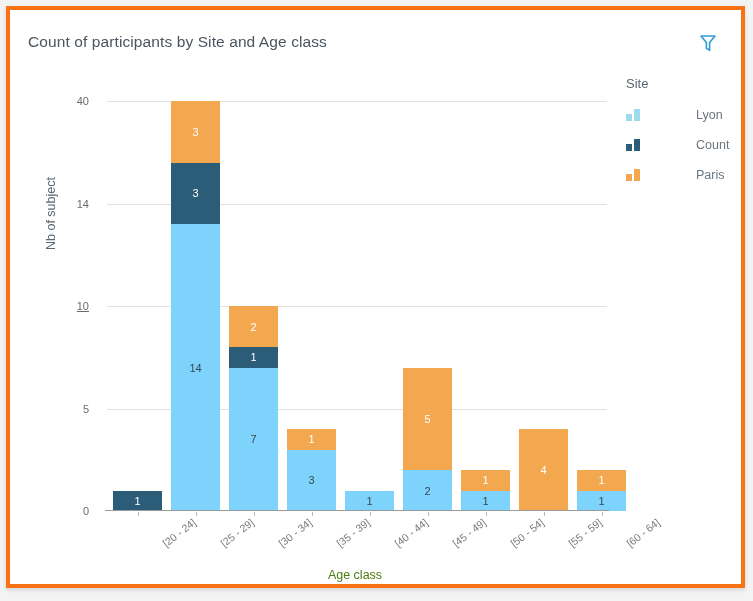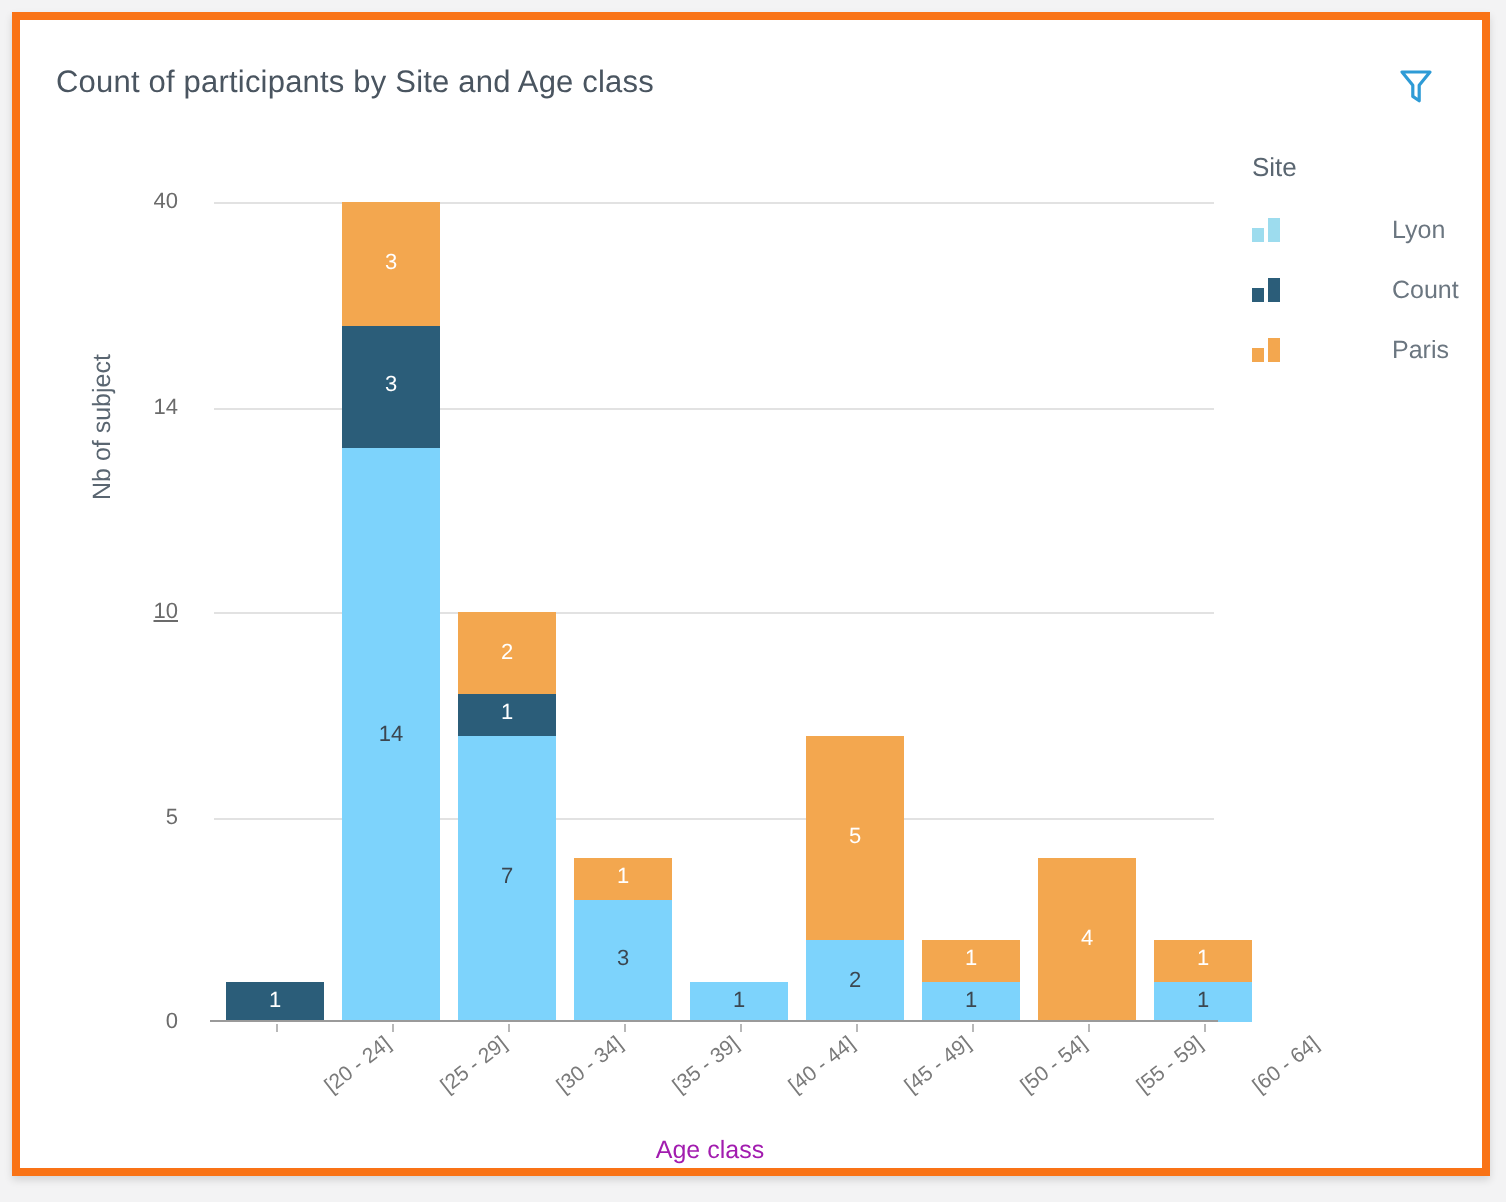--- a/index.html
+++ b/index.html
@@ -98,21 +98,21 @@
     white-space: nowrap;
   }
 
   #x-axis-title {
     position: absolute;
     left: 0;
     top: 558px;
     width: 690px;
     text-align: center;
     font-size: 12.5px;
-    color: #a21caf;
+    color: #4d7c0f;
   }
 
   
   .bar-group {
     position: absolute;
     bottom: 0;
     width: 49px;
   }
   .seg {
     position: absolute;

